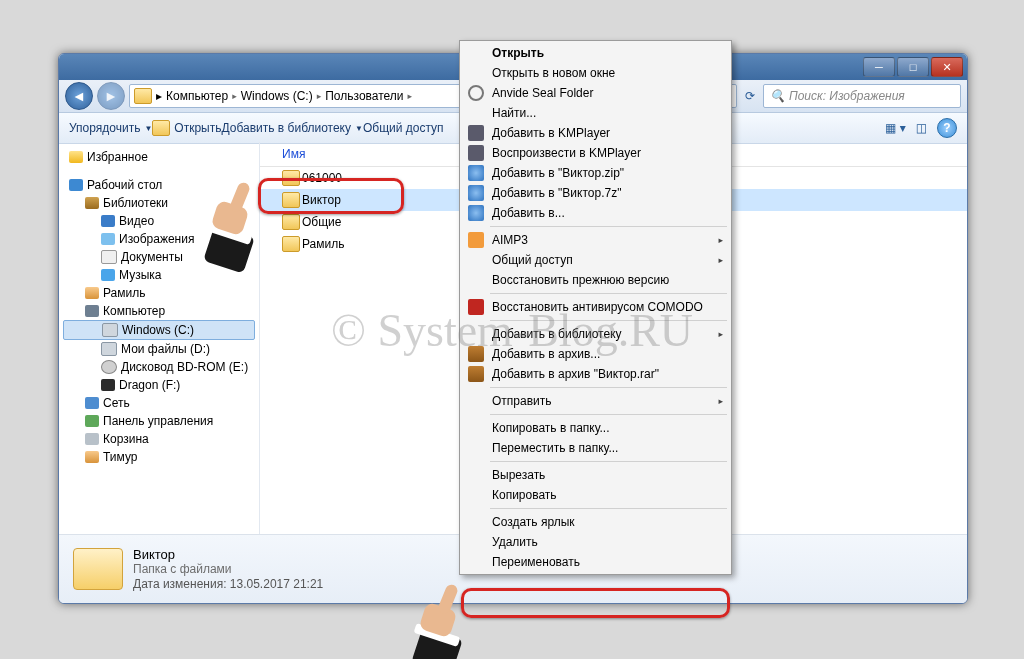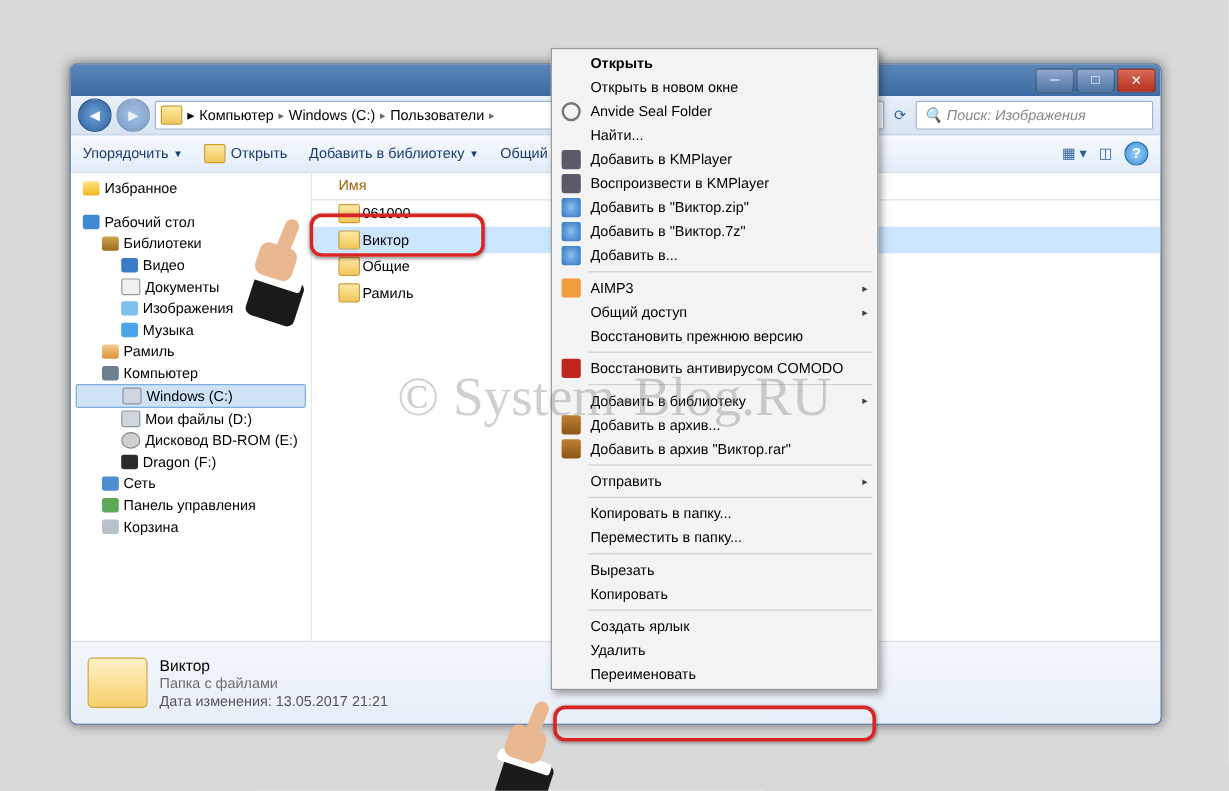--- a/index.html
+++ b/index.html
@@ -92,21 +92,21 @@
     padding: 0 6px;
     gap:4px;
   }
   
   .toolbar {
     height: 30px;
     background: linear-gradient(#f6faff,#e3ecf7);
     border-bottom: 1px solid #c9d7e8;
     display: flex;
     align-items: center;
-    gap: 18px;
+    gap: 0;
     padding: 0 10px;
     color: #1a3c6e;
   }
   .toolbar .tool { display:flex; align-items:center; gap:4px; }
   .toolbar .dropdown-arrow { font-size:8px; color:#1a3c6e; }
   .toolbar-right { margin-left:auto; display:flex; align-items:center; gap:10px; }
   .view-icons { display:flex; align-items:center; gap:10px; }
   .help-icon { width:18px;height:18px;border-radius:50%;background:radial-gradient(#9fd1ff,#3b8fd7);display:flex;align-items:center;justify-content:center;color:#fff;font-weight:bold;font-size:12px;border:1px solid #2a6da8;}
   
   .body { position:absolute; top:88px; bottom:68px; left:0; right:0; display:flex; }
@@ -138,21 +138,21 @@
   .ico-user { background:linear-gradient(#f8c98b,#d8933a); }
   .ico-computer { background:#6e7f91; }
   .ico-drive { background:#cfd6dd; border:1px solid #8a97a4; }
   .ico-dvd { background:#d0d0d0; border:1px solid #888; border-radius:50%; }
   .ico-drag { background:#2b2b2b; }
   .ico-net { background:#4e8dd0; }
   .ico-cpanel { background:#5ea85a; }
   .ico-trash { background:#b8c1c9; }
   
   .content { flex:1; display:flex; flex-direction:column; }
-  .col-headers { height:24px; border-bottom:1px solid #e4e4e4; display:flex; align-items:center; padding-left:22px; color:#a16207; gap:260px; }
+  .col-headers { height:24px; border-bottom:1px solid #e4e4e4; display:flex; align-items:center; padding-left:22px; color:#1d4ed8; gap:260px; }
   .fileitem { display:flex; align-items:center; height:22px; padding-left:22px; gap:2px; }
   .fileitem .folder-icon { width:16px; height:14px; background:linear-gradient(#ffe9a6,#f1c659); border:1px solid #cc9b2a; border-radius:2px; }
   .fileitem.selected { background:#cde6ff; }
   .highlight-box {
     position:absolute; border:3px solid #d62522; border-radius:10px;
     box-shadow: 0 1px 3px rgba(0,0,0,.4);
     pointer-events:none;
   }
   
   .details {
@@ -297,26 +297,26 @@
         </div>
       <div class="side-item indent1">
           <span class="side-icon ico-lib"></span>
           <span>Библиотеки</span>
         </div>
       <div class="side-item indent2">
           <span class="side-icon ico-video"></span>
           <span>Видео</span>
         </div>
       <div class="side-item indent2">
+          <span class="side-icon ico-img"></span>
+          <span>Изображения</span>
+        </div>
+      <div class="side-item indent2">
           <span class="side-icon ico-doc"></span>
           <span>Документы</span>
-        </div>
-      <div class="side-item indent2">
-          <span class="side-icon ico-img"></span>
-          <span>Изображения</span>
         </div>
       <div class="side-item indent2">
           <span class="side-icon ico-music"></span>
           <span>Музыка</span>
         </div>
       <div class="side-item indent1">
           <span class="side-icon ico-user"></span>
           <span>Рамиль</span>
         </div>
       <div class="side-item indent1">
@@ -343,20 +343,24 @@
           <span class="side-icon ico-net"></span>
           <span>Сеть</span>
         </div>
       <div class="side-item indent1">
           <span class="side-icon ico-cpanel"></span>
           <span>Панель управления</span>
         </div>
       <div class="side-item indent1">
           <span class="side-icon ico-trash"></span>
           <span>Корзина</span>
+        </div>
+      <div class="side-item indent1">
+          <span class="side-icon ico-user"></span>
+          <span>Тимур</span>
         </div>
     </div>
 
     <div class="content">
       <div class="col-headers">
         <span>Имя</span>
       </div>
       <div class="fileitem">
           <span class="folder-icon"></span>
           <span>061000</span>

